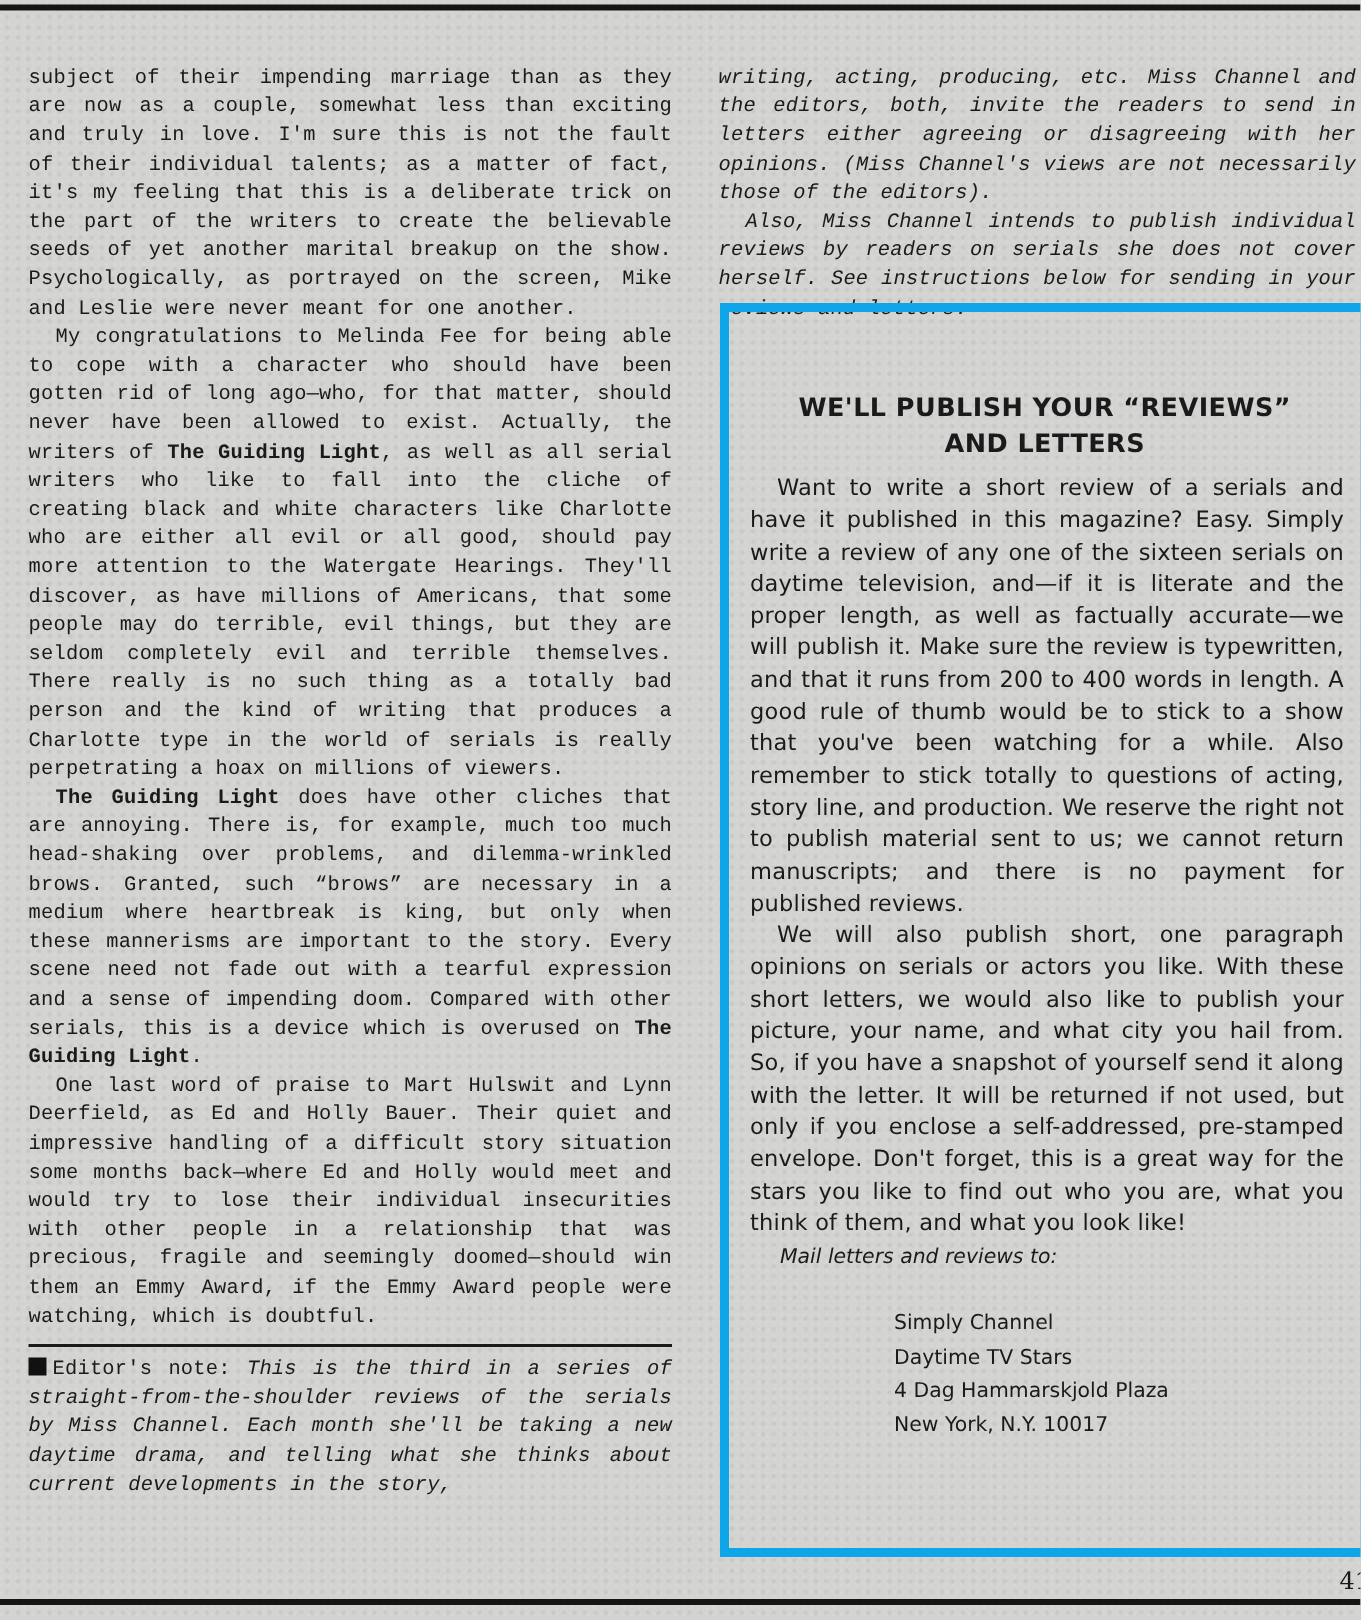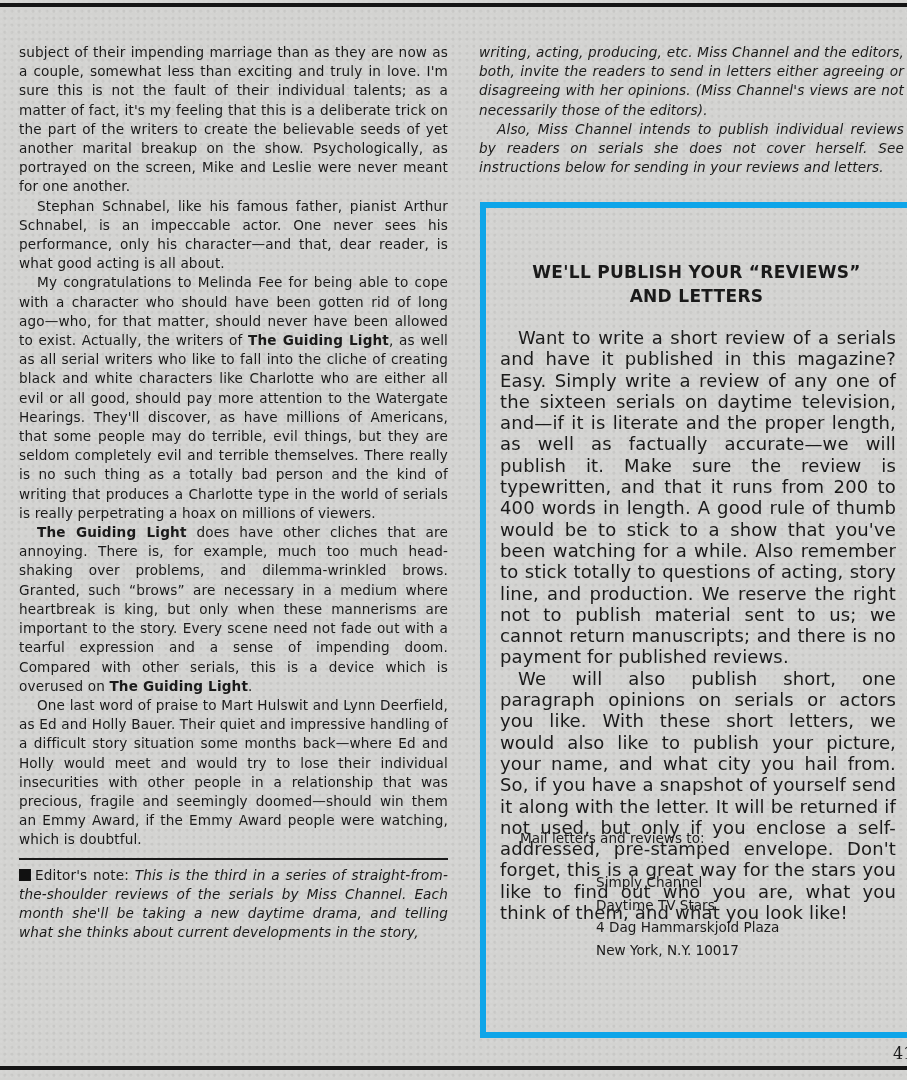--- a/index.html
+++ b/index.html
@@ -9,43 +9,42 @@
     background-image:
       radial-gradient(circle at 20% 30%, rgba(255,255,255,0.08) 0 1px, transparent 2px),
       radial-gradient(circle at 70% 60%, rgba(0,0,0,0.05) 0 1px, transparent 2px);
     background-size: 5px 5px, 7px 7px;
     color: #1a1a1a;
     font-family: "DejaVu Sans", sans-serif;
   }
   .rule-top { position: absolute; left: 0; right: 0; top: 3px; height: 4px; background: #151515; }
   .rule-bottom { position: absolute; left: 0; right: 0; top: 1066px; height: 4px; background: #151515; }
   .col { position: absolute; font-size: 13.6px; line-height: 19.2px; letter-spacing: 0.15px; }
-  .col p { margin: 0; text-align: justify; }
+  .col p { margin: 0; text-align: justify; font-family: Liberation Mono, monospace; }
   .col p.indent { text-indent: 18px; }
   .left { left: 19px; top: 43px; width: 429px; }
   .right-top { left: 479px; top: 43px; width: 425px; font-style: italic; }
   b { font-weight: bold; }
   .note-rule { height: 2px; background: #1a1a1a; margin: 8px 0 6px 0; }
   .bullet { display: inline-block; width: 12px; height: 12px; background: #111; vertical-align: -1px; margin-right: 4px; }
   .box { position: absolute; left: 480px; top: 202px; width: 421px; height: 824px; border: 6px solid #0ea5e9; }
   .box-title { position: absolute; left: 0; right: 0; top: 52px; text-align: center; font-weight: bold; font-size: 17px; line-height: 24px; letter-spacing: 0.3px; }
-  .box-body { position: absolute; left: 14px; top: 119px; width: 396px; font-size: 18px; line-height: 21.3px; letter-spacing: 0.15px; }
+  .box-body { position: absolute; left: 14px; top: 107px; width: 396px; font-size: 15px; line-height: 21.3px; letter-spacing: 0.15px; }
   .box-body p { margin: 0; text-align: justify; text-indent: 18px; }
-  .mail-to { position: absolute; left: 34px; top: 622px; font-size: 13.6px; }
+  .mail-to { position: absolute; left: 34px; top: 622px; font-style: italic; font-size: 13.6px; }
   .address { position: absolute; left: 110px; top: 663px; font-size: 13.6px; line-height: 22.5px; }
   .page-num { position: absolute; left: 893px; top: 1044px; font-family: "DejaVu Serif", serif; font-size: 16px; }
 </style>
 </head>
 <body>
 
 <div class="rule-top"></div>
 
 <div class="col left">
   <p>subject of their impending marriage than as they are now as a couple, somewhat less than exciting and truly in love. I'm sure this is not the fault of their individual talents; as a matter of fact, it's my feeling that this is a deliberate trick on the part of the writers to create the believable seeds of yet another marital breakup on the show. Psychologically, as portrayed on the screen, Mike and Leslie were never meant for one another.</p>
-  <p class="indent">Stephan Schnabel, like his famous father, pianist Arthur Schnabel, is an impeccable actor. One never sees his performance, only his character—and that, dear reader, is what good acting is all about.</p>
   <p class="indent"><span>My congratulations to Melinda Fee for being able to cope with a character who should have been gotten rid of long ago—who, for that matter, should never have been allowed to exist. Actually, the writers of </span><b>The Guiding Light</b><span>, as well as all serial writers who like to fall into the cliche of creating black and white characters like Charlotte who are either all evil or all good, should pay more attention to the Watergate Hearings. They'll discover, as have millions of Americans, that some people may do terrible, evil things, but they are seldom completely evil and terrible themselves. There really is no such thing as a totally bad person and the kind of writing that produces a Charlotte type in the world of serials is really perpetrating a hoax on millions of viewers.</span></p>
   <p class="indent"><b>The Guiding Light</b><span> does have other cliches that are annoying. There is, for example, much too much head-shaking over problems, and dilemma-wrinkled brows. Granted, such “brows” are necessary in a medium where heartbreak is king, but only when these mannerisms are important to the story. Every scene need not fade out with a tearful expression and a sense of impending doom. Compared with other serials, this is a device which is overused on </span><b>The Guiding Light</b><span>.</span></p>
   <p class="indent">One last word of praise to Mart Hulswit and Lynn Deerfield, as Ed and Holly Bauer. Their quiet and impressive handling of a difficult story situation some months back—where Ed and Holly would meet and would try to lose their individual insecurities with other people in a relationship that was precious, fragile and seemingly doomed—should win them an Emmy Award, if the Emmy Award people were watching, which is doubtful.</p>
   <div class="note-rule"></div>
   <p><span class="bullet"></span><span>Editor's note: </span><i>This is the third in a series of straight-from-the-shoulder reviews of the serials by Miss Channel. Each month she'll be taking a new daytime drama, and telling what she thinks about current developments in the story,</i></p>
 </div>
 
 <div class="col right-top">
   <p>writing, acting, producing, etc. Miss Channel and the editors, both, invite the readers to send in letters either agreeing or disagreeing with her opinions. (Miss Channel's views are not necessarily those of the editors).</p>
   <p class="indent">Also, Miss Channel intends to publish individual reviews by readers on serials she does not cover herself. See instructions below for sending in your reviews and letters.</p>

